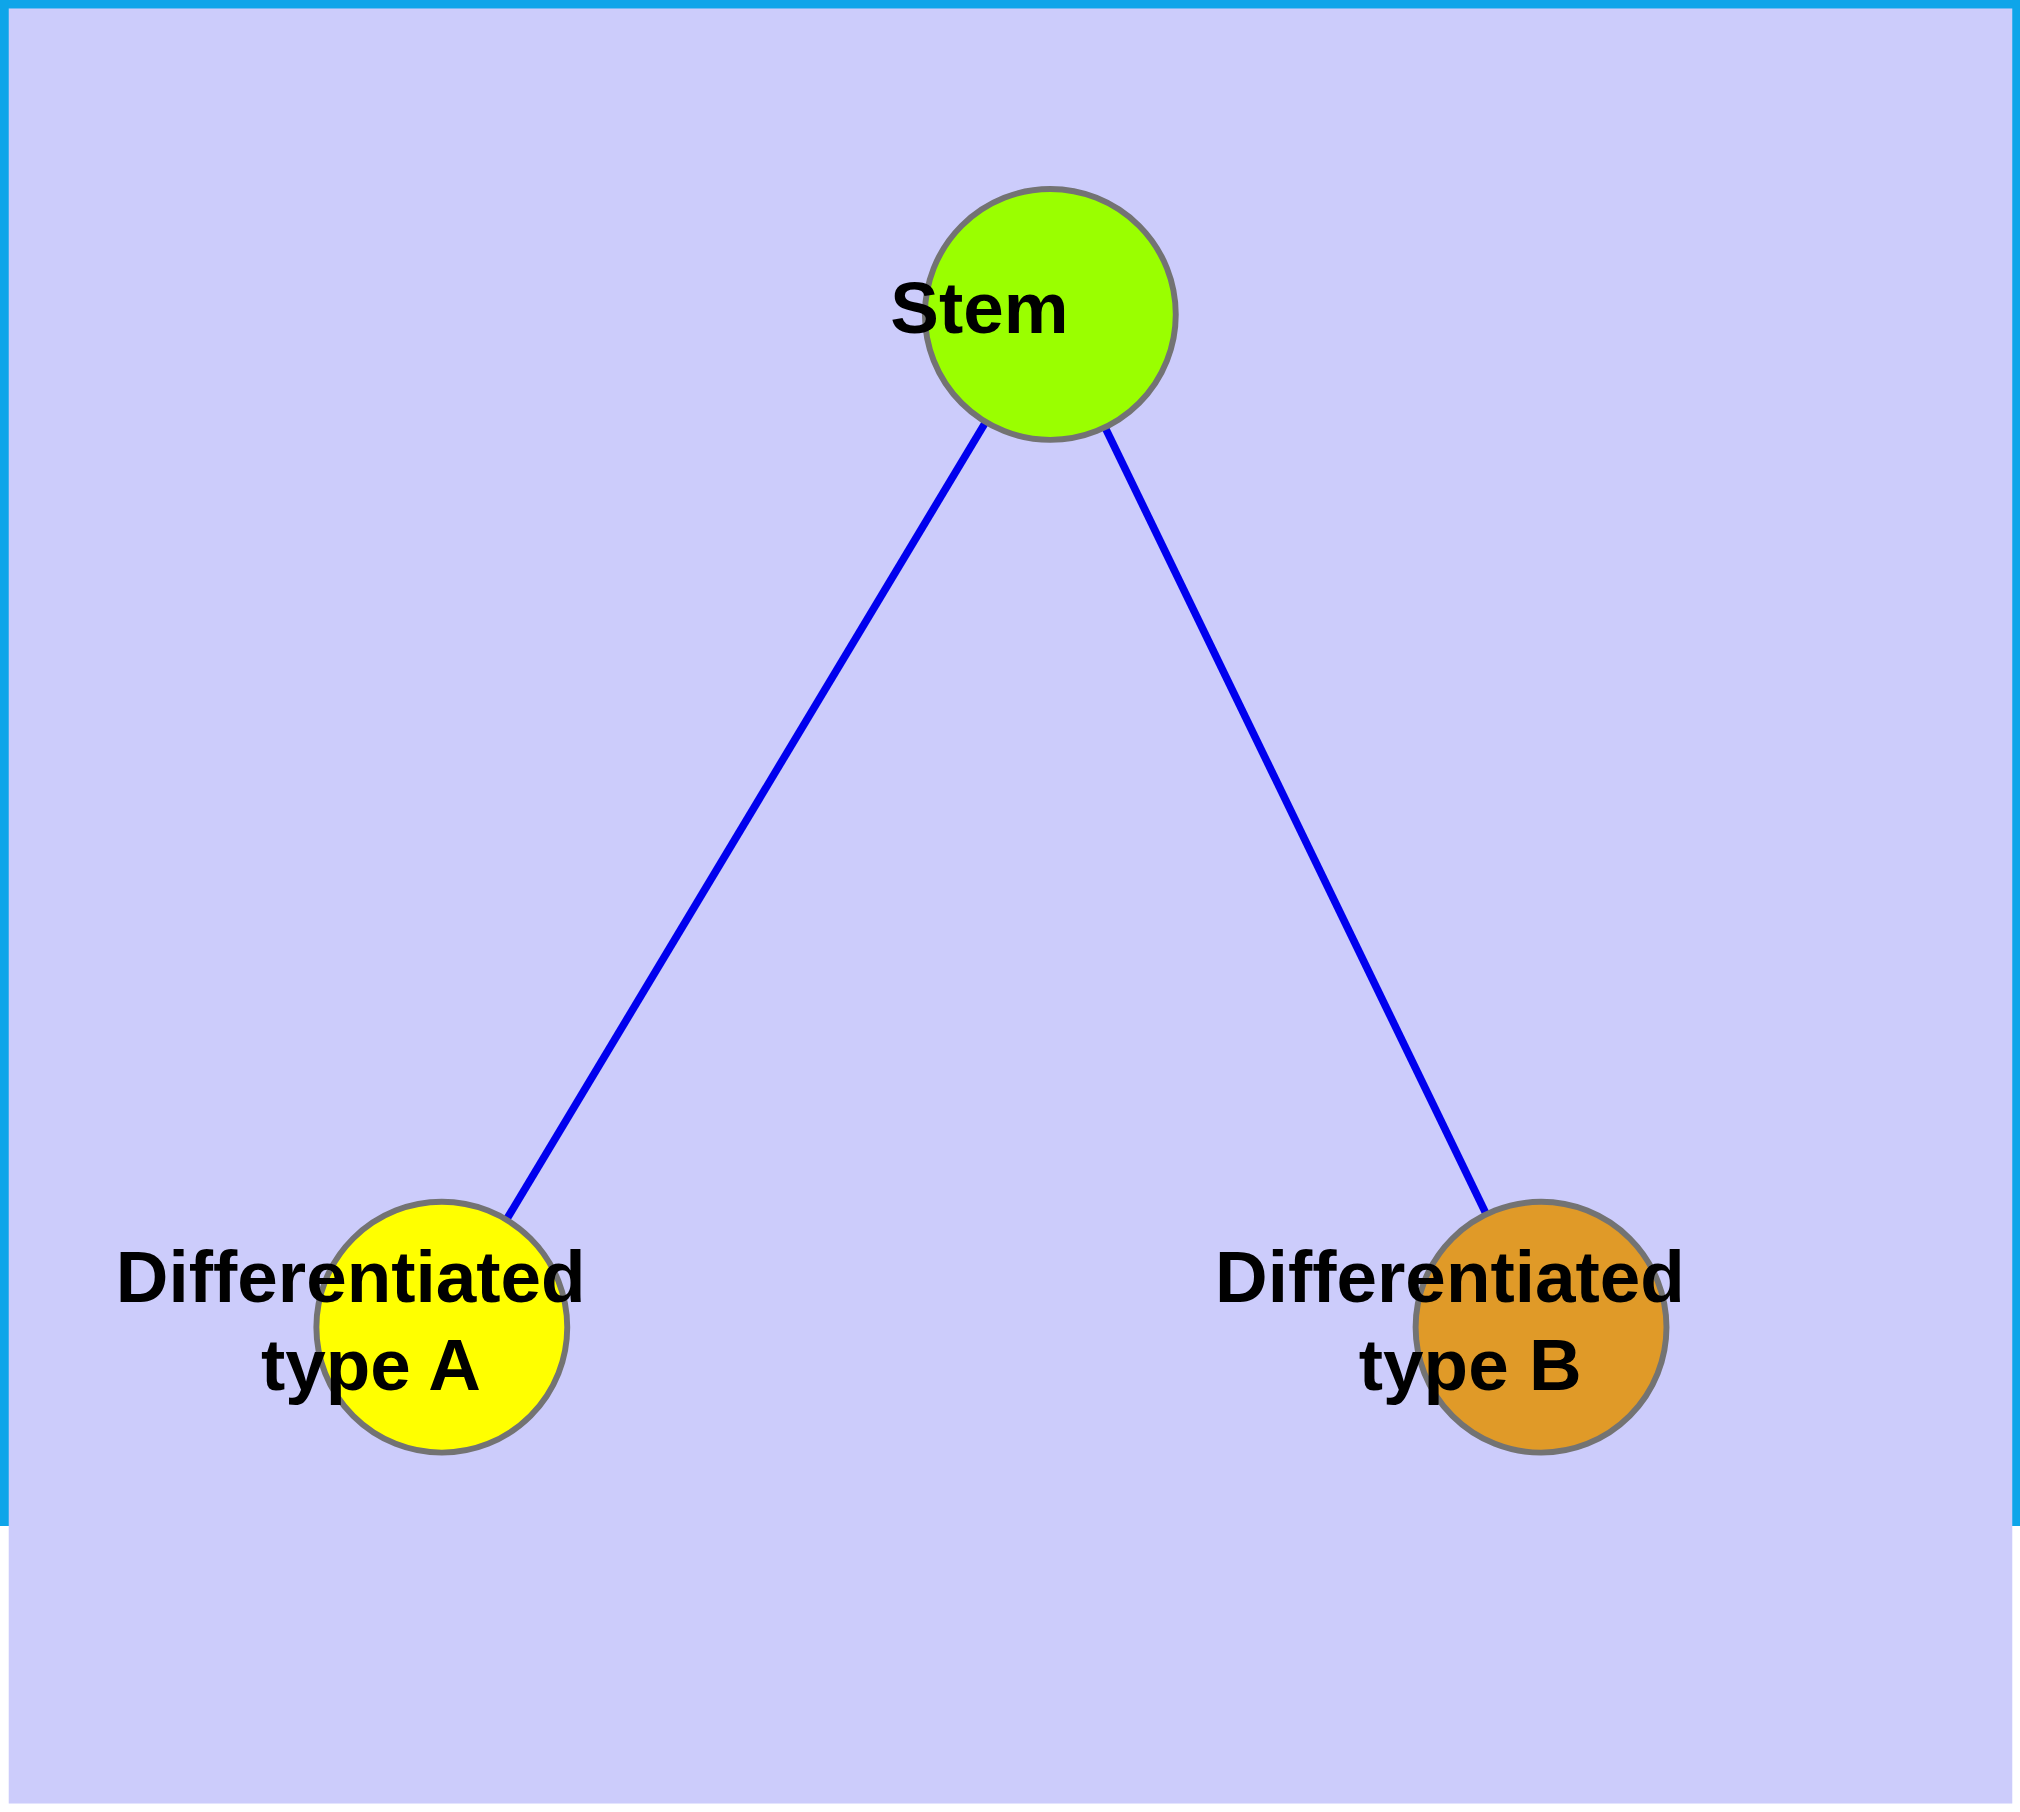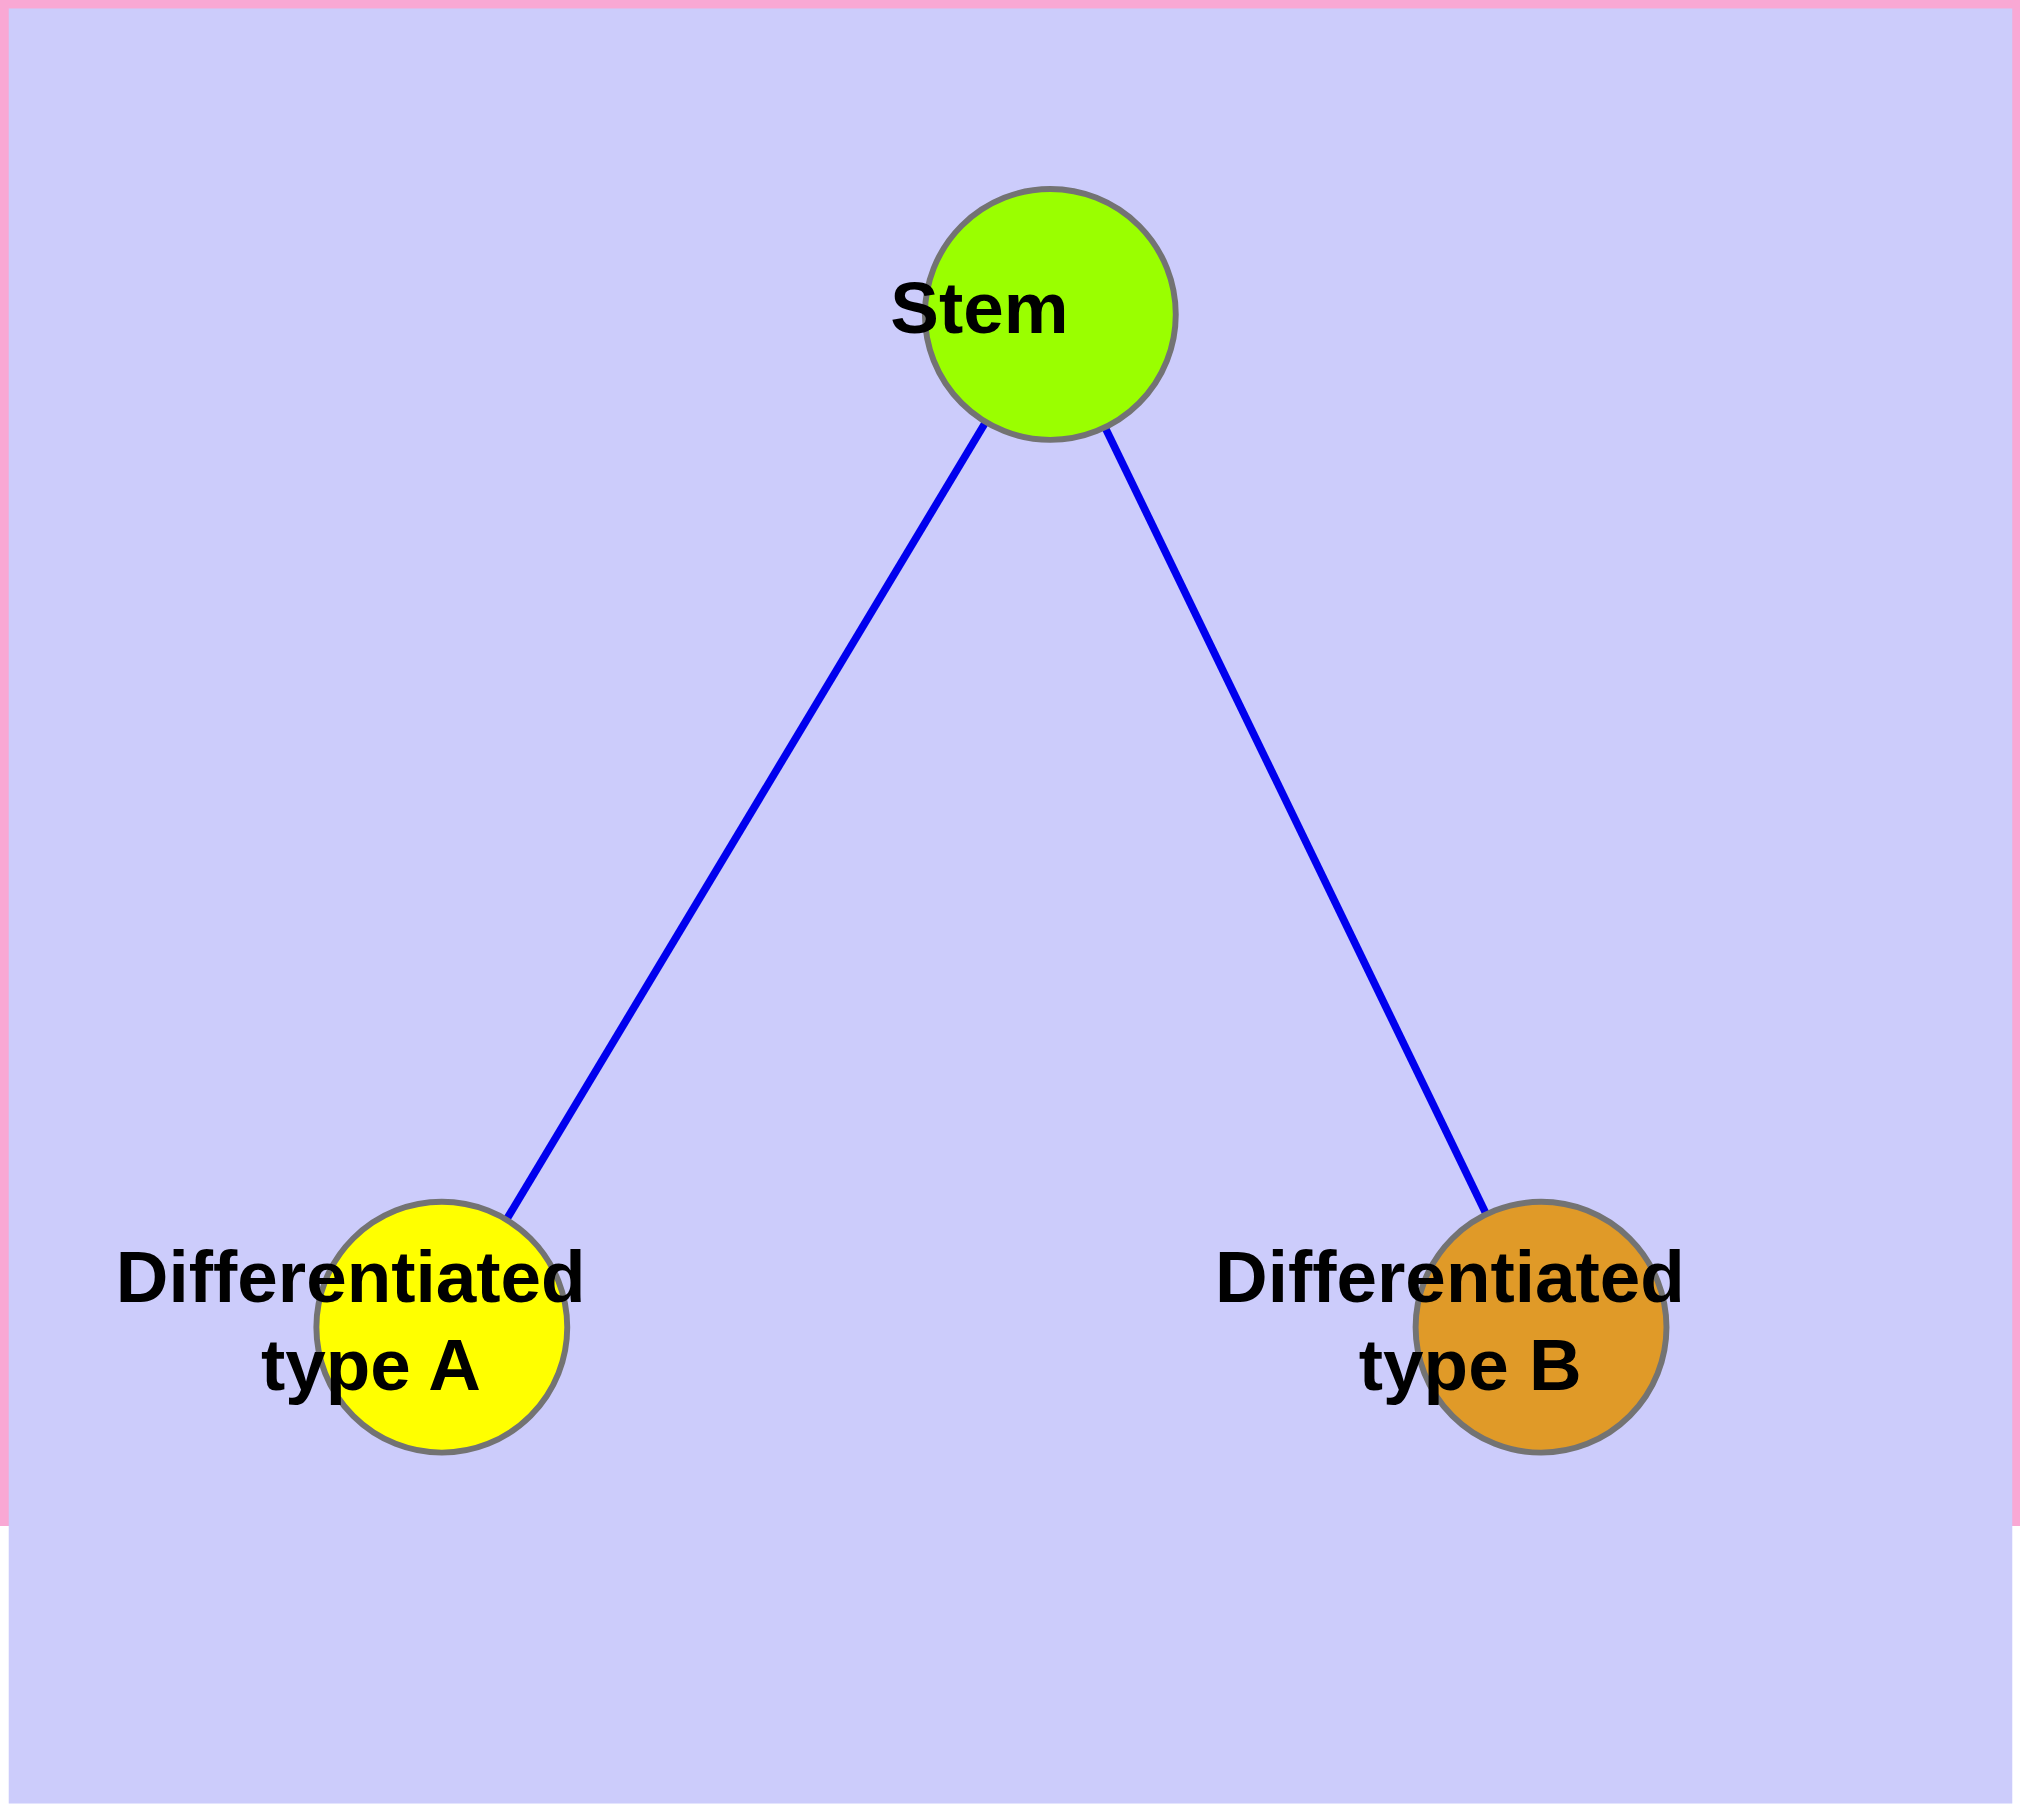--- a/index.html
+++ b/index.html
@@ -33,21 +33,21 @@
     font-weight: bold;
     fill: #000000;
     text-anchor: middle;
     dominant-baseline: middle;
     white-space: pre;
   }
 </style>
 </head>
 <body style="width: 2021px; height: 1812px;">
 
-<div id="graph-canvas" style="width: 2021px; height: 1526px; background: #f9a8d4;">
+<div id="graph-canvas" style="width: 2021px; height: 1526px; background: #0ea5e9;">
   <svg id="graph-svg" viewBox="0 0 2384 2138" xmlns="http://www.w3.org/2000/svg">
 
     <rect id="bg-rect" x="10" y="10" width="2364" height="2118" fill="#ccccfb"></rect>
 
     <g id="edges-group">
       <line id="edge-stem-to-a" x1="1161.7465370547607" y1="499.5764459882467" x2="598.2534629452394" y2="1437.4235540117534" stroke="#0000ee" stroke-width="9" stroke-linecap="butt"></line>
       <line id="edge-stem-to-b" x1="1304.404993390041" y1="505.9895804854904" x2="1752.595006609959" y2="1431.0104195145095" stroke="#0000ee" stroke-width="9" stroke-linecap="butt"></line>
     </g>
 
     <g id="nodes-group">

